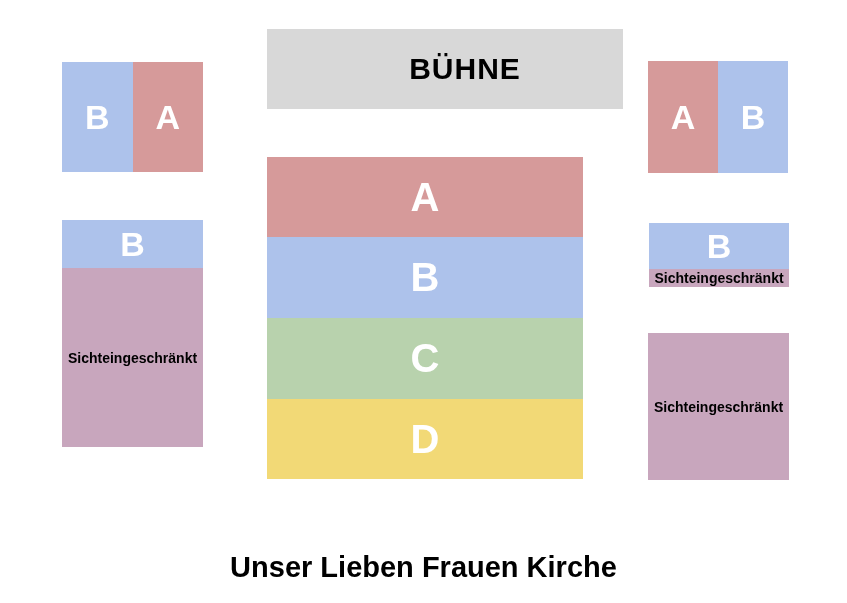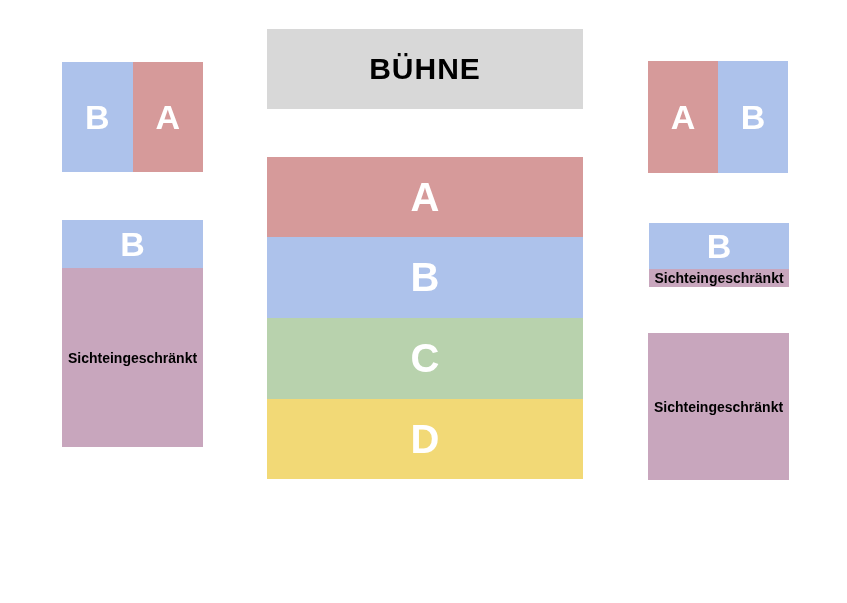--- a/index.html
+++ b/index.html
@@ -21,20 +21,21 @@
     align-items: center;
     justify-content: center;
   }
   .stage {
     left: 267px; top: 29px;
     width: 316px; height: 80px;
     font-size: 30px;
     font-weight: bold;
     color: #000000;
     letter-spacing: 1px;
+    padding-left: 40px;
   }
   .block-split { display: flex; }
   .block-split .half {
     flex: 1 1 50%;
     display: flex;
     align-items: center;
     justify-content: center;
   }
   .left-front  { left: 62px;  top: 62px; width: 141px; height: 110px; }
   .right-front { left: 648px; top: 61px; width: 140px; height: 112px; }
@@ -118,14 +119,15 @@
     <span class="lbl lbl-med">B</span>
   </div>
   <div class="abs flexc right-side-restricted" style="background-color: rgb(200, 166, 189);">
     <span class="restricted-text">Sichteingeschränkt</span>
   </div>
 
   <div class="abs flexc right-rear-restricted" style="background-color: rgb(200, 166, 189);">
     <span class="restricted-text">Sichteingeschränkt</span>
   </div>
 
+  <div class="abs venue-title">Unser Lieben Frauen Kirche</div>
 
 </div>
 
 </body></html>

